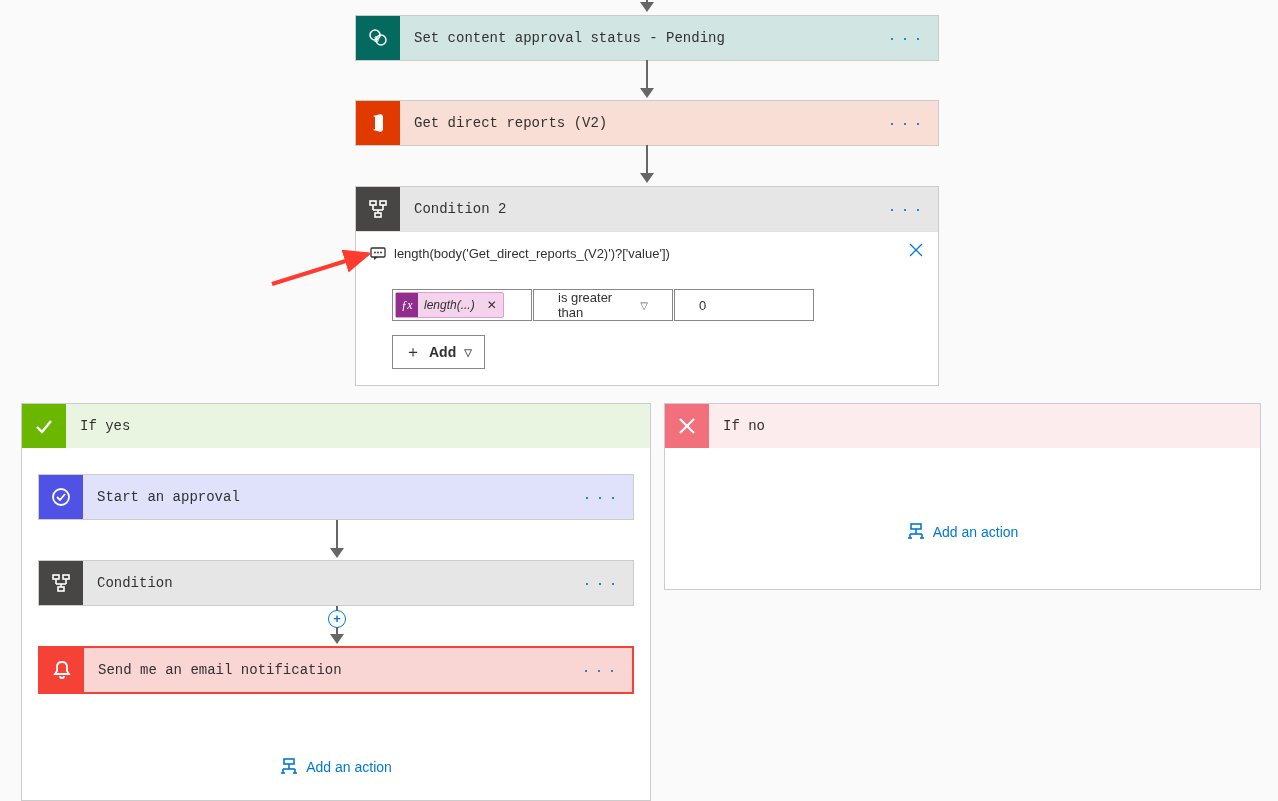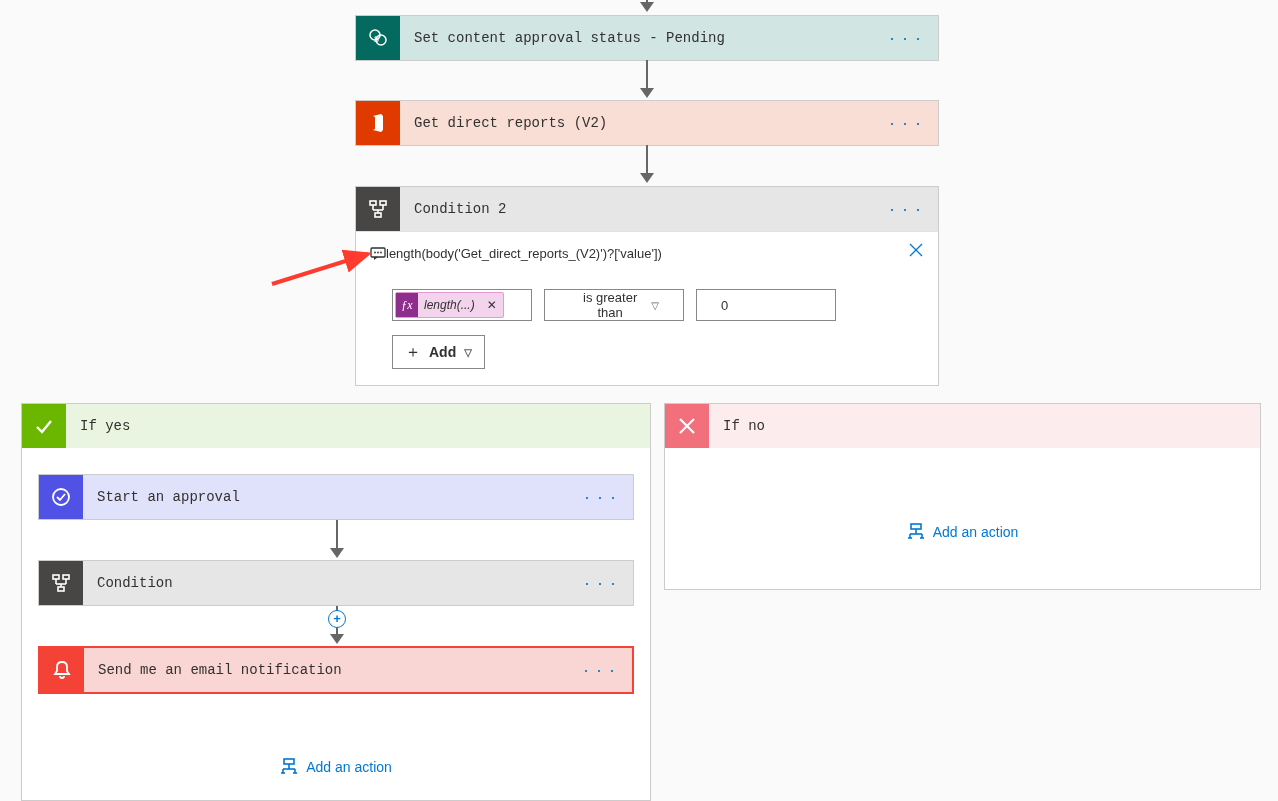--- a/index.html
+++ b/index.html
@@ -78,36 +78,36 @@
 
   
   .cond-body {
     border-top: 1px solid #e1e1e1;
     padding: 10px 14px 16px 14px;
     position: relative;
   }
   .peek {
     display: flex;
     align-items: center;
+    gap: 8px;
     font-size: 13px;
     color: #323130;
     padding: 4px 0 10px 0;
   }
   .peek-close {
     position: absolute;
     top: 10px;
     right: 14px;
     color: #0078d4;
     cursor: pointer;
   }
   .cond-row {
     display: flex;
-    gap: 12px;
+    gap: 1px;
     margin: 18px 0 8px 22px;
-    text-align: center;
   }
   .cond-cell {
     border: 1px solid #8a8886;
     height: 32px;
     display: flex;
     align-items: center;
     padding: 0 24px;
     font-size: 13px;
     background: #fff;
   }

